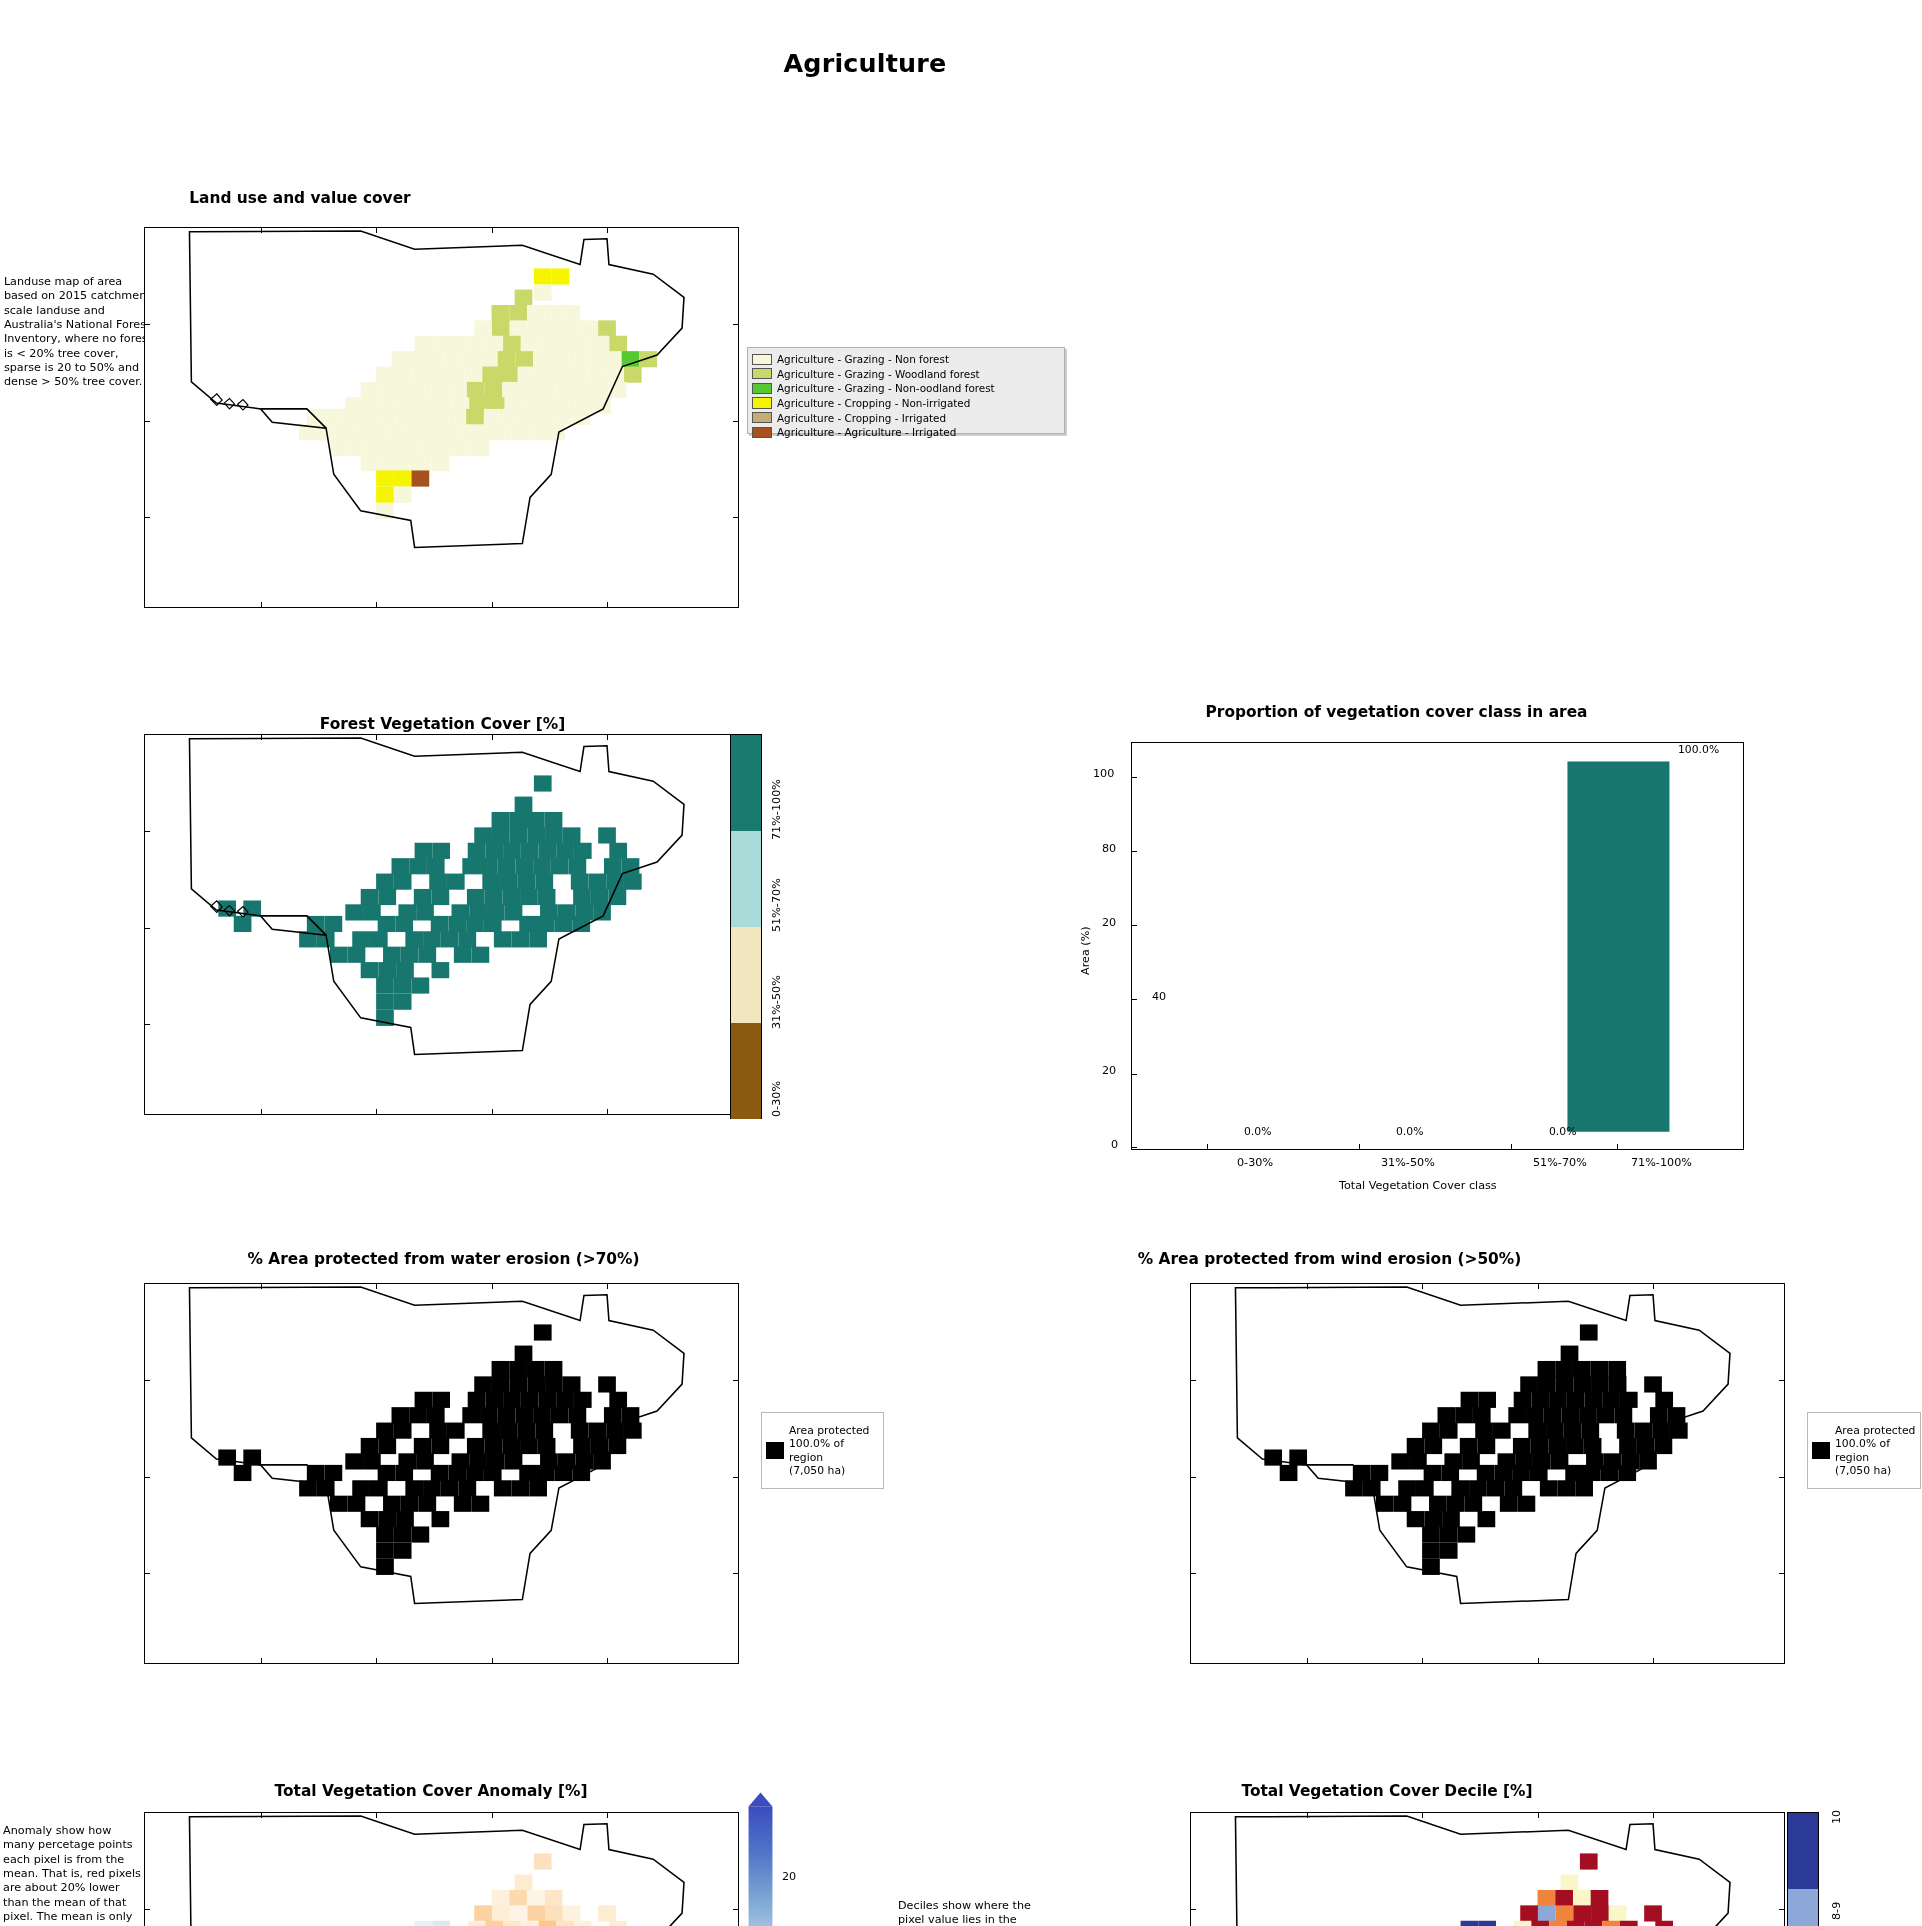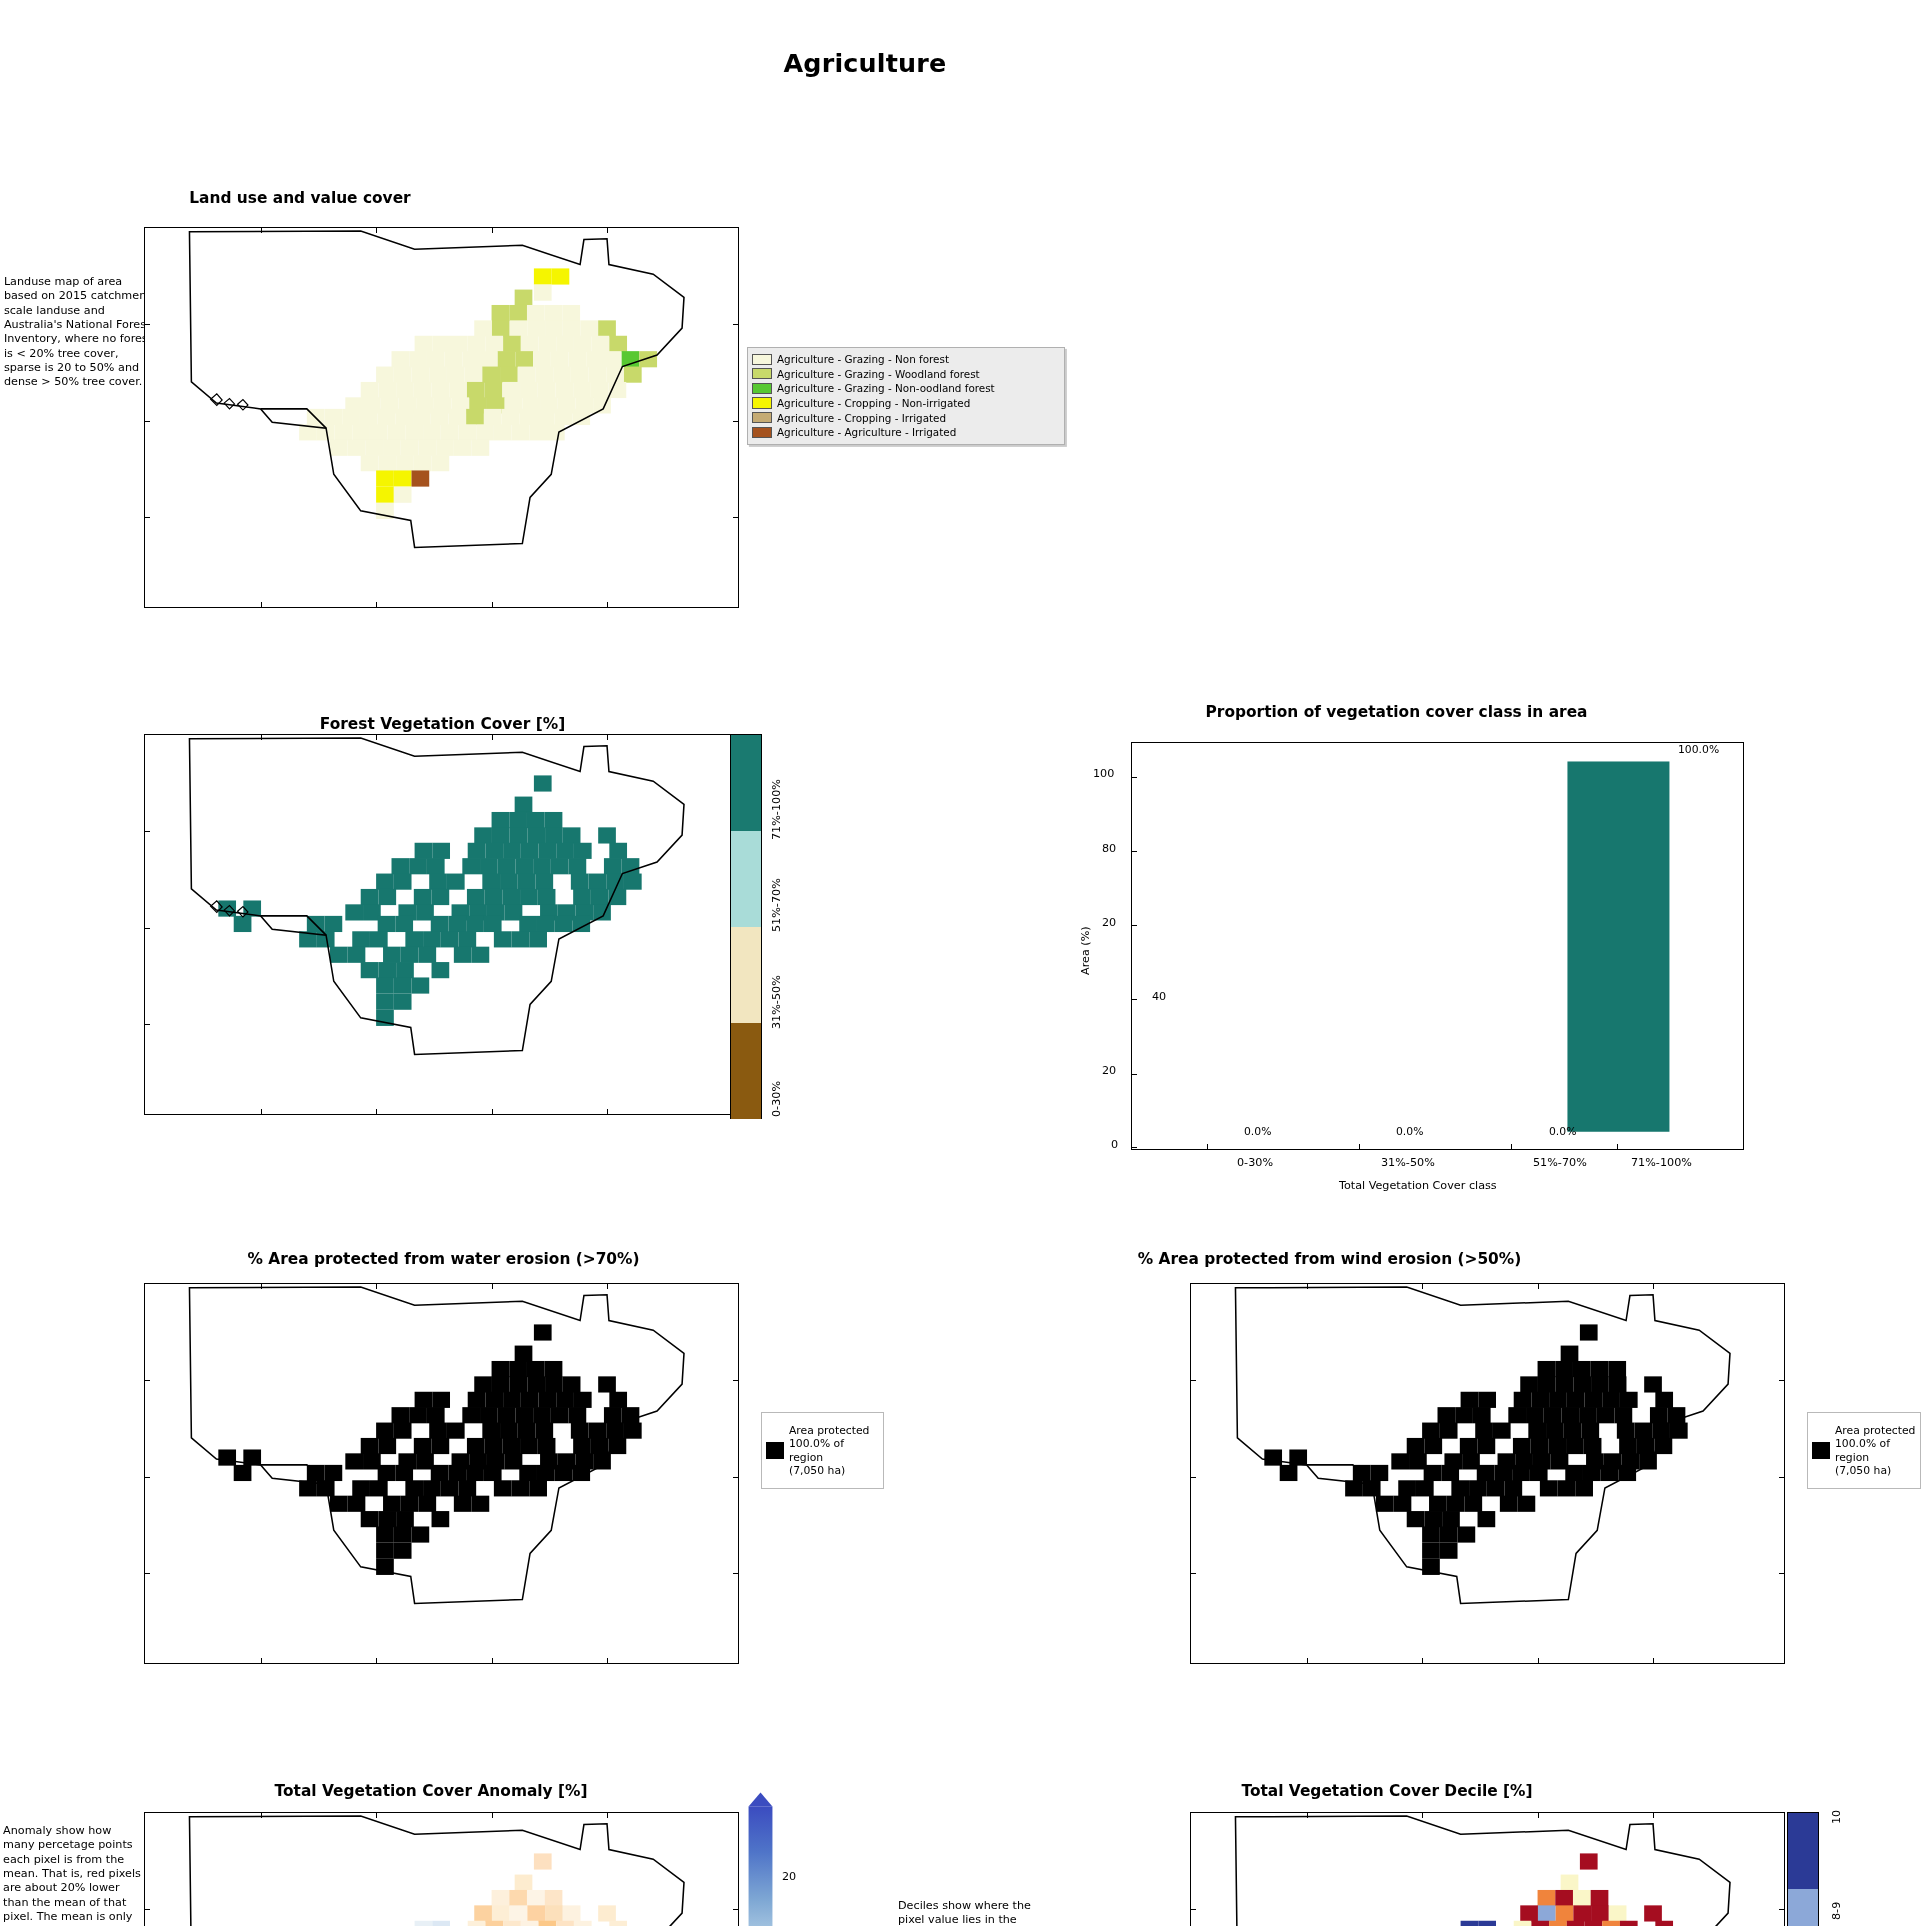--- a/index.html
+++ b/index.html
@@ -317,21 +317,21 @@
       <div class="tick top" style="left:462px"></div>
       <div class="tick left" style="top:96px"></div>
       <div class="tick left" style="top:193px"></div>
       <div class="tick left" style="top:289px"></div>
       <div class="tick right" style="top:96px"></div>
       <div class="tick right" style="top:193px"></div>
       <div class="tick right" style="top:289px"></div>
     </div>
   </div>
 
-  <div class="legend-box" style="left:747px; top:347px; width:318px; height:98px;">
+  <div class="legend-box" style="left:747px; top:347px; width:318px; height:87px;">
     <div class="legend-row">
       <span class="legend-swatch" style="background:#f7f7dc"></span>
       <span class="legend-label">Agriculture - Grazing - Non forest</span>
     </div>
     <div class="legend-row">
       <span class="legend-swatch" style="background:#c8d96a"></span>
       <span class="legend-label">Agriculture - Grazing - Woodland forest</span>
     </div>
     <div class="legend-row">
       <span class="legend-swatch" style="background:#58c832"></span>

